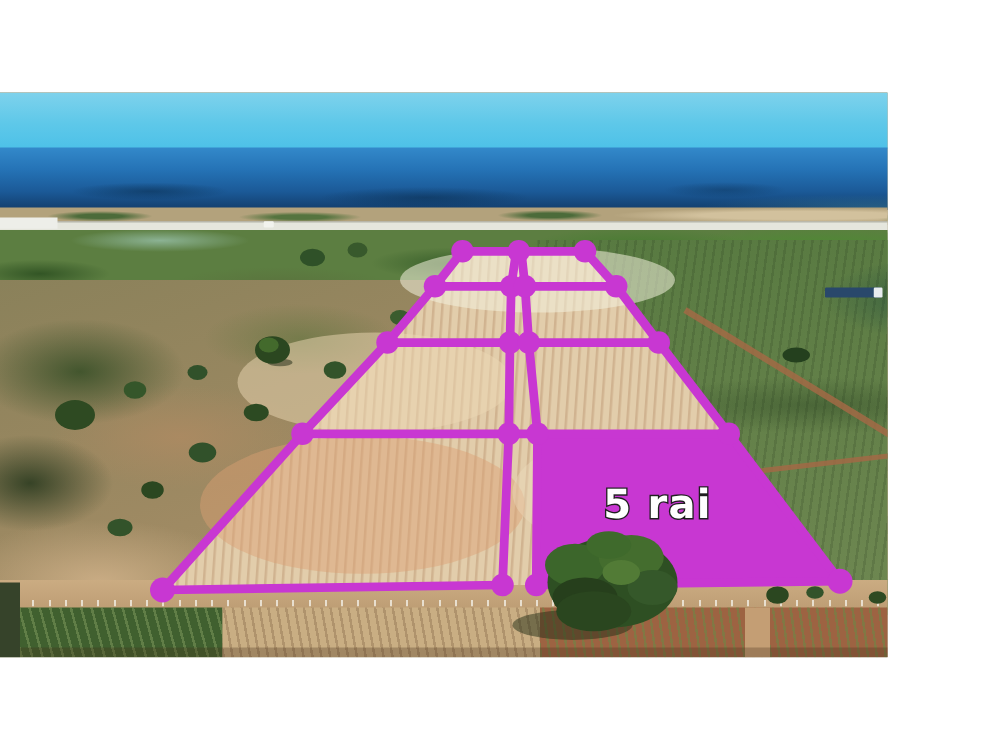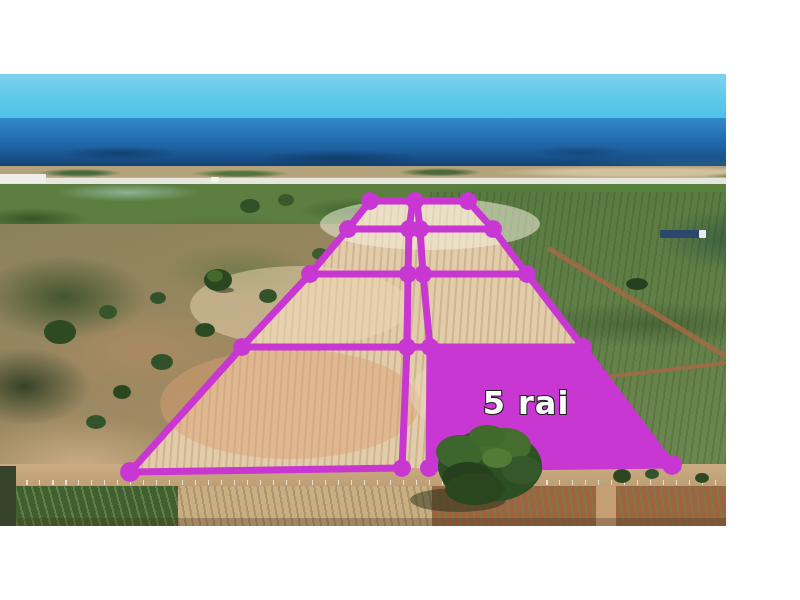--- a/index.html
+++ b/index.html
@@ -1,21 +1,21 @@
 <!DOCTYPE html>
 <html style="--overlay: #c837d2; --label-fill: #ffffff; --label-stroke: #1f1f1f; --sky-top: #7ed2ec; --sky-horizon: #4dc1e8; --sea-top: #3389ca; --sea-deep: #123d6b; --cleared-land: #e2cdab; --green-field: #66824b; --dirt-road: #c3a47c;"><head>
 <meta charset="utf-8">
 <style>
   html,body{margin:0;padding:0;background:#ffffff;}
   .canvas{position:relative;width:800px;height:600px;background:#ffffff;overflow:hidden;
           font-family:"DejaVu Sans",sans-serif;}
   .letterbox{position:absolute;left:0;width:800px;background:#ffffff;}
   .letterbox.top{top:0;height:74px;}
   .letterbox.bottom{top:526px;height:74px;}
-  .photo{position:absolute;left:0;top:74px;width:710px;height:452px;overflow:hidden;background:#8a815a;padding-left:16px;}
+  .photo{position:absolute;left:0;top:74px;width:710px;height:452px;overflow:hidden;background:#8a815a;}
   .photo > div{position:absolute;}
 
   .sky{left:0;top:0;width:800px;height:45px;
        background:linear-gradient(180deg,#7ed2ec 0%,#5ec8e9 55%,#4dc1e8 100%);}
   .sea{left:0;top:44px;width:800px;height:50px;
        background-image:
          radial-gradient(ellipse 90px 10px at 120px 70%, rgba(8,40,70,.50), transparent 70%),
          radial-gradient(ellipse 120px 12px at 340px 80%, rgba(8,40,70,.45), transparent 70%),
          radial-gradient(ellipse 70px 9px at 580px 68%, rgba(10,45,80,.40), transparent 70%),
          radial-gradient(ellipse 200px 14px at 700px 95%, rgba(70,140,160,.35), transparent 70%),

